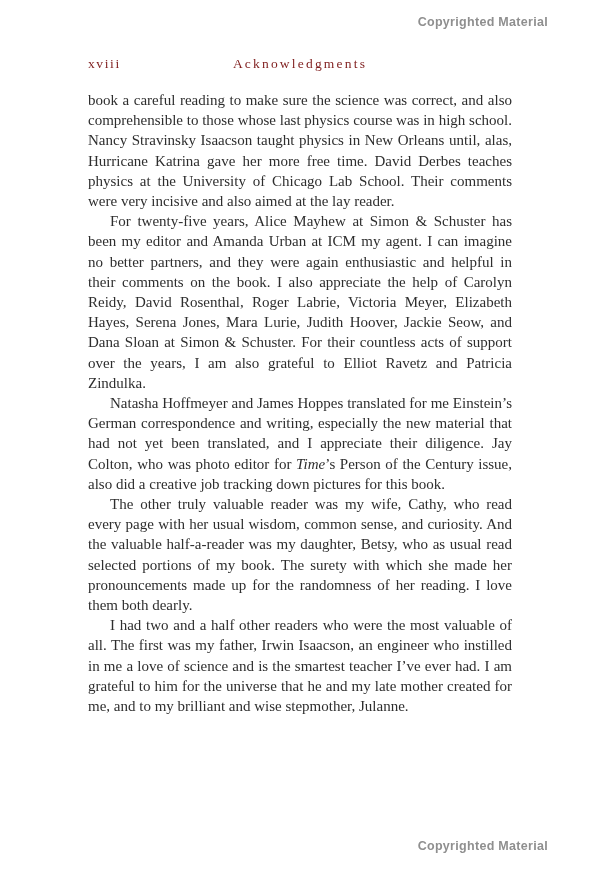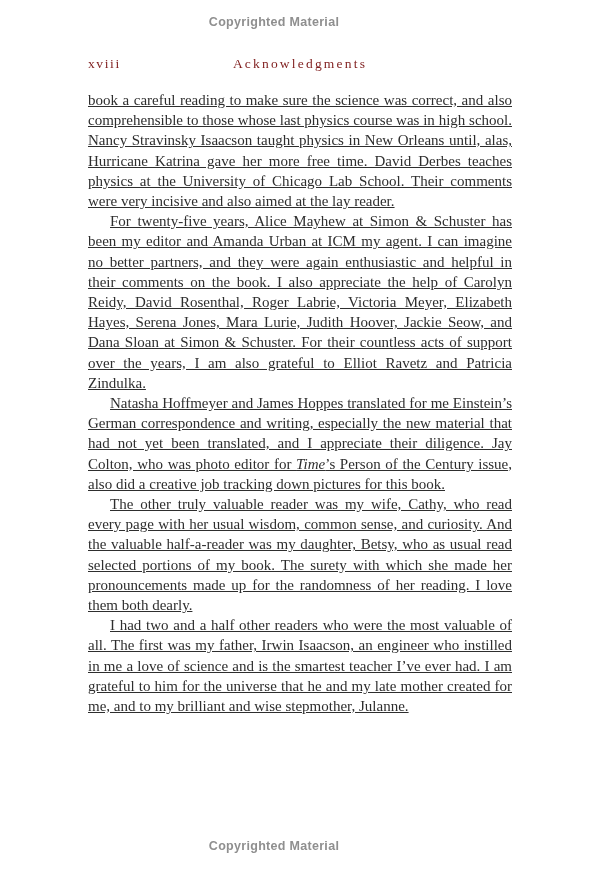--- a/index.html
+++ b/index.html
@@ -12,21 +12,21 @@
     width: 600px;
     height: 873px;
     background: #ffffff;
     overflow: hidden;
     font-family: "Liberation Serif", "DejaVu Serif", serif;
   }
   .copyright-notice {
     position: absolute;
     left: 0;
     width: 548px;
-    text-align: center;
+    text-align: right;
     font-family: "Liberation Sans", "DejaVu Sans", sans-serif;
     font-weight: bold;
     font-size: 12.5px;
     letter-spacing: 0.3px;
     color: #8f8f8f;
   }
   .copyright-top { top: 15px; }
   .copyright-bottom { top: 839px; }
 
   .running-header {
@@ -54,21 +54,20 @@
 
   .body-text {
     position: absolute;
     top: 90px;
     left: 88px;
     width: 424px;
     color: #2e2e2e;
     font-size: 15px;
     line-height: 20.2px;
     text-align: justify;
-    text-decoration: underline;
   }
   .body-text p {
     margin: 0;
     padding: 0;
   }
   .body-text p.indent {
     text-indent: 22px;
   }
   .ital {
     font-style: italic;

